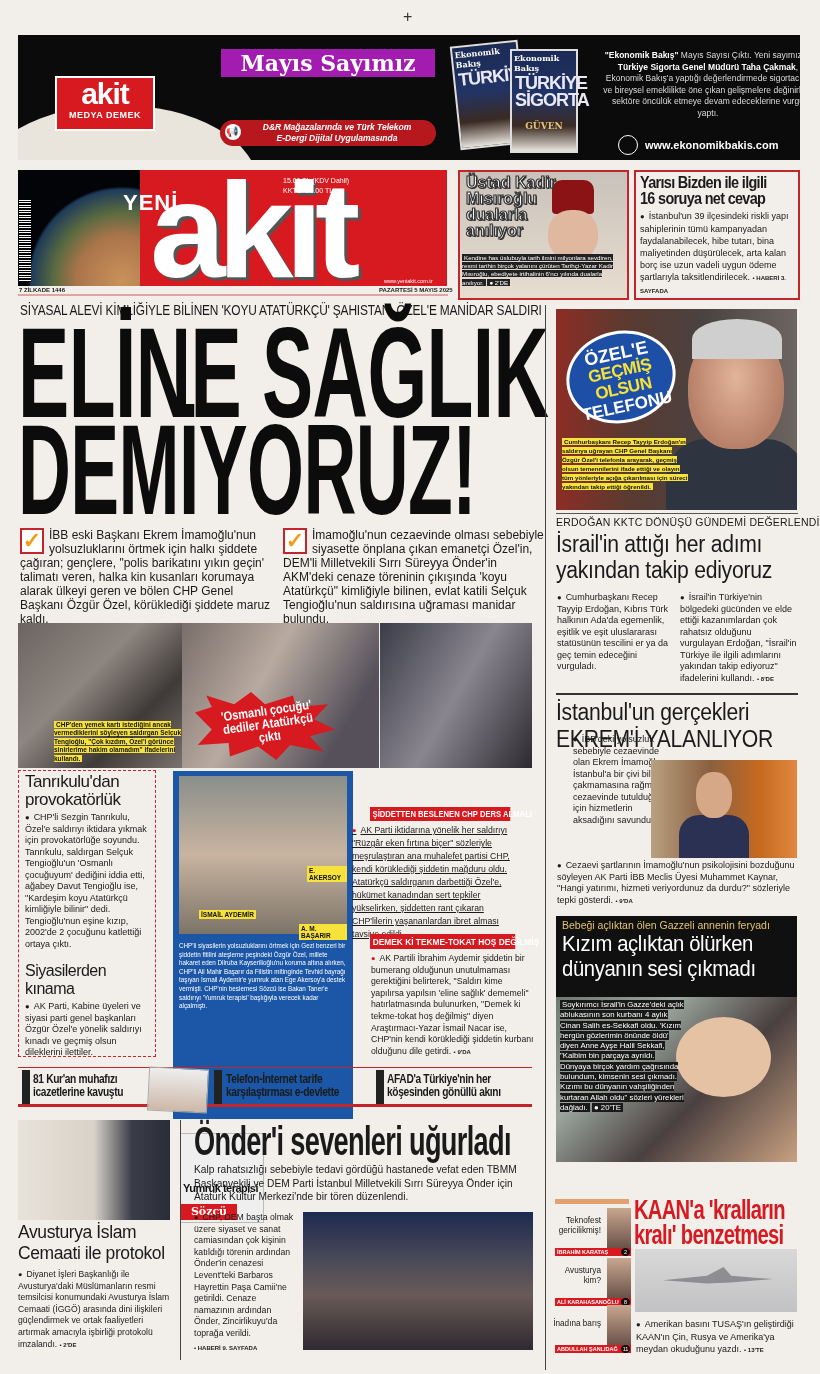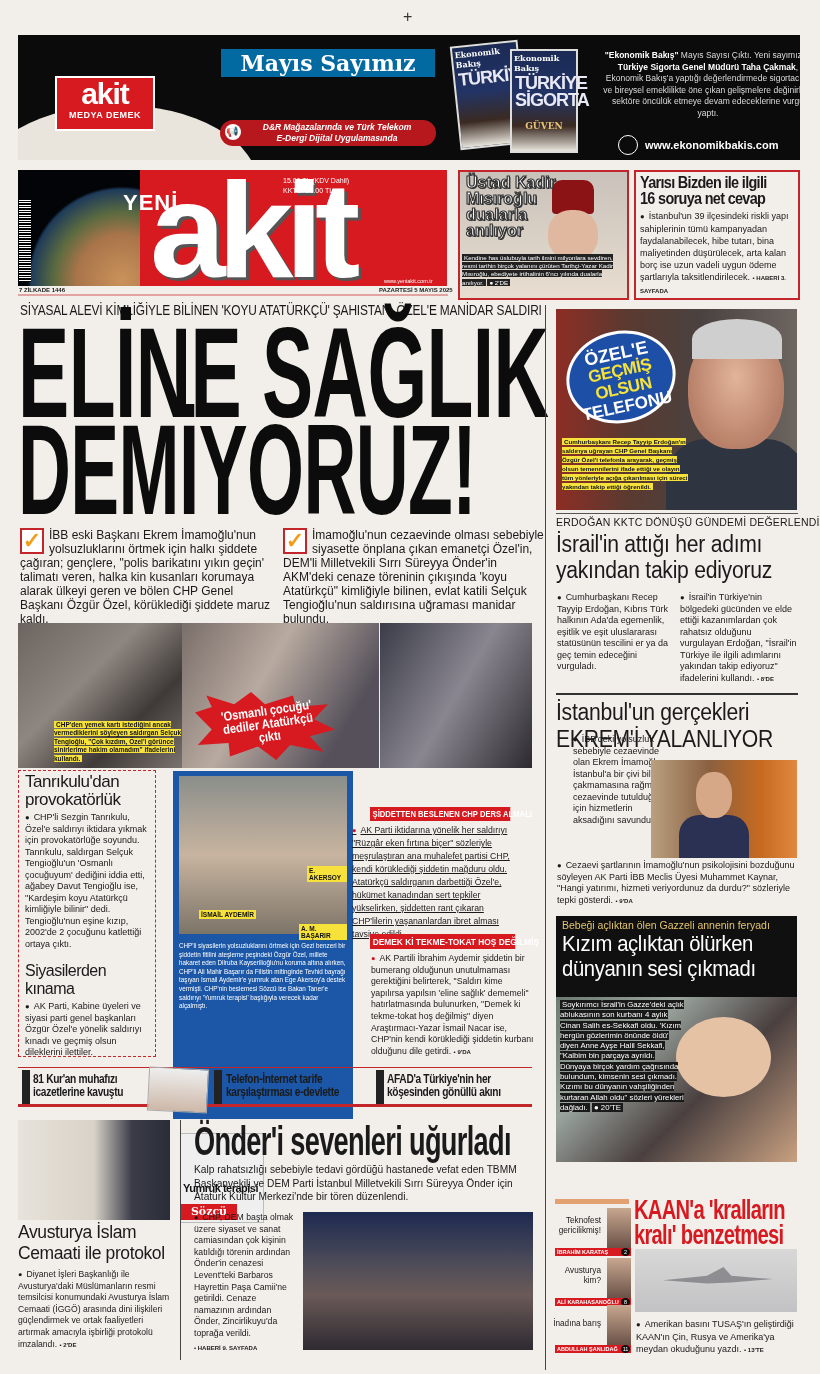--- a/index.html
+++ b/index.html
@@ -15,21 +15,21 @@
 
   
   .crop { left: 403px; top: 8px; font-size: 16px; color: #333; }
 
   
   .ad { left: 18px; top: 35px; width: 782px; height: 125px; background: #0b0b0b; overflow: hidden; }
   .ad-swoosh { left: -40px; top: 70px; width: 280px; height: 160px; background: #e9e4dc; border-radius: 50%; }
   .ad-logo { left: 37px; top: 41px; width: 100px; height: 55px; background: #d71920; border: 2px solid #fff; color: #fff; text-align: center; }
   .ad-logo-main { font-size: 30px; font-weight: 900; line-height: 32px; letter-spacing: -1px; display: block; }
   .ad-logo-sub { font-size: 9px; font-weight: 700; letter-spacing: 0.5px; display: block; }
-  .ad-title1 { left: 203px; top: 14px; width: 214px; height: 28px; background: #0369a1; color: #fff; font-family: "DejaVu Serif", serif; font-weight: 700; font-size: 22px; text-align: center; line-height: 28px; }
+  .ad-title1 { left: 203px; top: 14px; width: 214px; height: 28px; background: #a21caf; color: #fff; font-family: "DejaVu Serif", serif; font-weight: 700; font-size: 22px; text-align: center; line-height: 28px; }
   .ad-title2 { left: 203px; top: 43px; width: 214px; color: #fff; font-family: "DejaVu Serif", serif; font-weight: 700; font-size: 31px; text-align: center; }
   .ad-promo { left: 202px; top: 85px; width: 216px; height: 26px; background: #b7181e; border-radius: 14px; color: #fff; font-size: 8.5px; font-style: italic; font-weight: 700; text-align: center; line-height: 11px; padding-top: 2px; padding-left: 18px; }
   .ad-mega { left: 207px; top: 89px; width: 16px; height: 16px; border-radius: 50%; background: #fff; color: #b7181e; font-size: 10px; text-align: center; line-height: 16px; }
   .ad-mag { width: 68px; height: 104px; background: linear-gradient(180deg, #1b2a55 0%, #223466 45%, #3a2a22 75%, #e8e4dc 100%); border: 2px solid #ddd; }
   .ad-mag .mt { color: #fff; font-family: "DejaVu Serif", serif; font-size: 8px; font-weight: 700; padding: 2px; }
   .ad-mag .mb { color: #e9e9f5; font-weight: 900; font-size: 18px; line-height: 17px; padding-left: 3px; letter-spacing: -1px; }
   .ad-text { left: 585px; top: 15px; width: 210px; color: #ddd; font-size: 8.5px; line-height: 11.5px; text-align: center; }
   .ad-text b { color: #fff; }
   .ad-url { left: 603px; top: 104px; color: #fff; font-size: 11px; font-weight: 700; }
   .ad-globe { left: 600px; top: 100px; width: 20px; height: 20px; border: 1.5px solid #fff; border-radius: 50%; }

